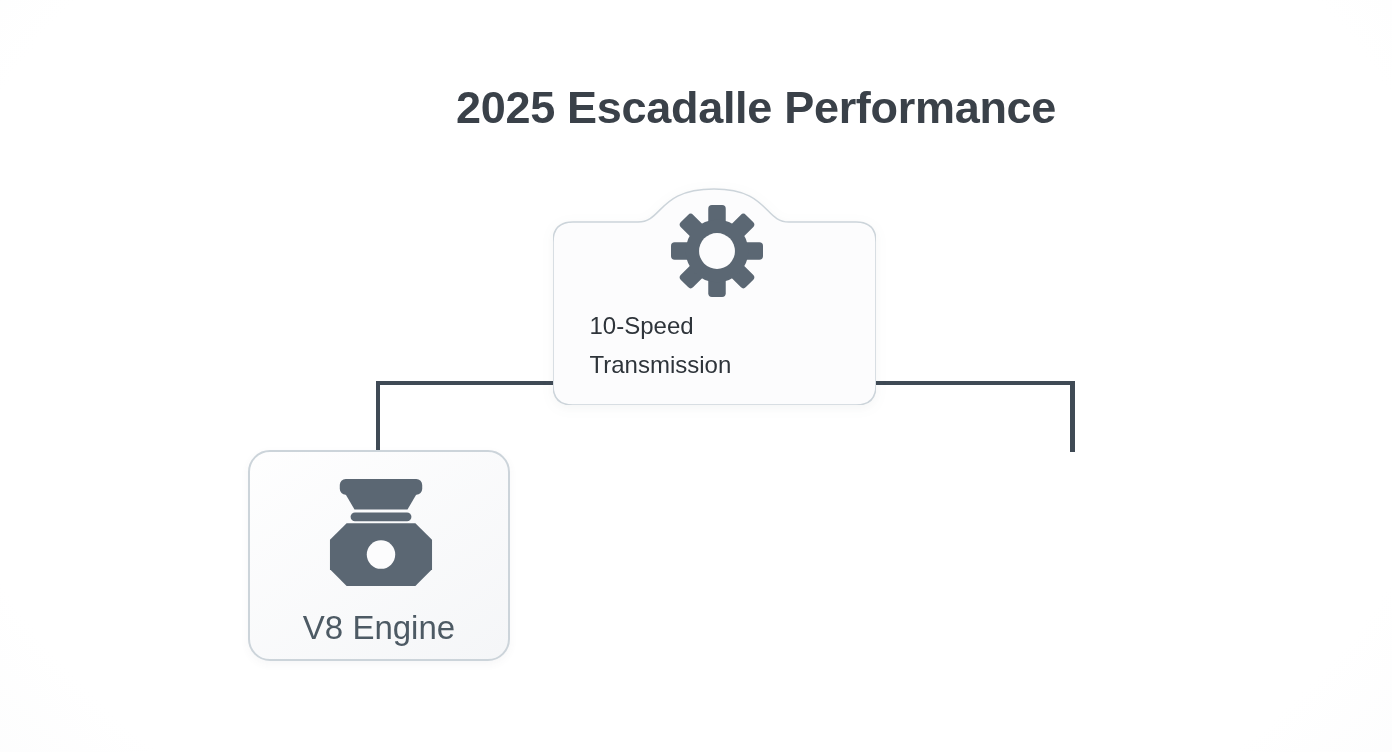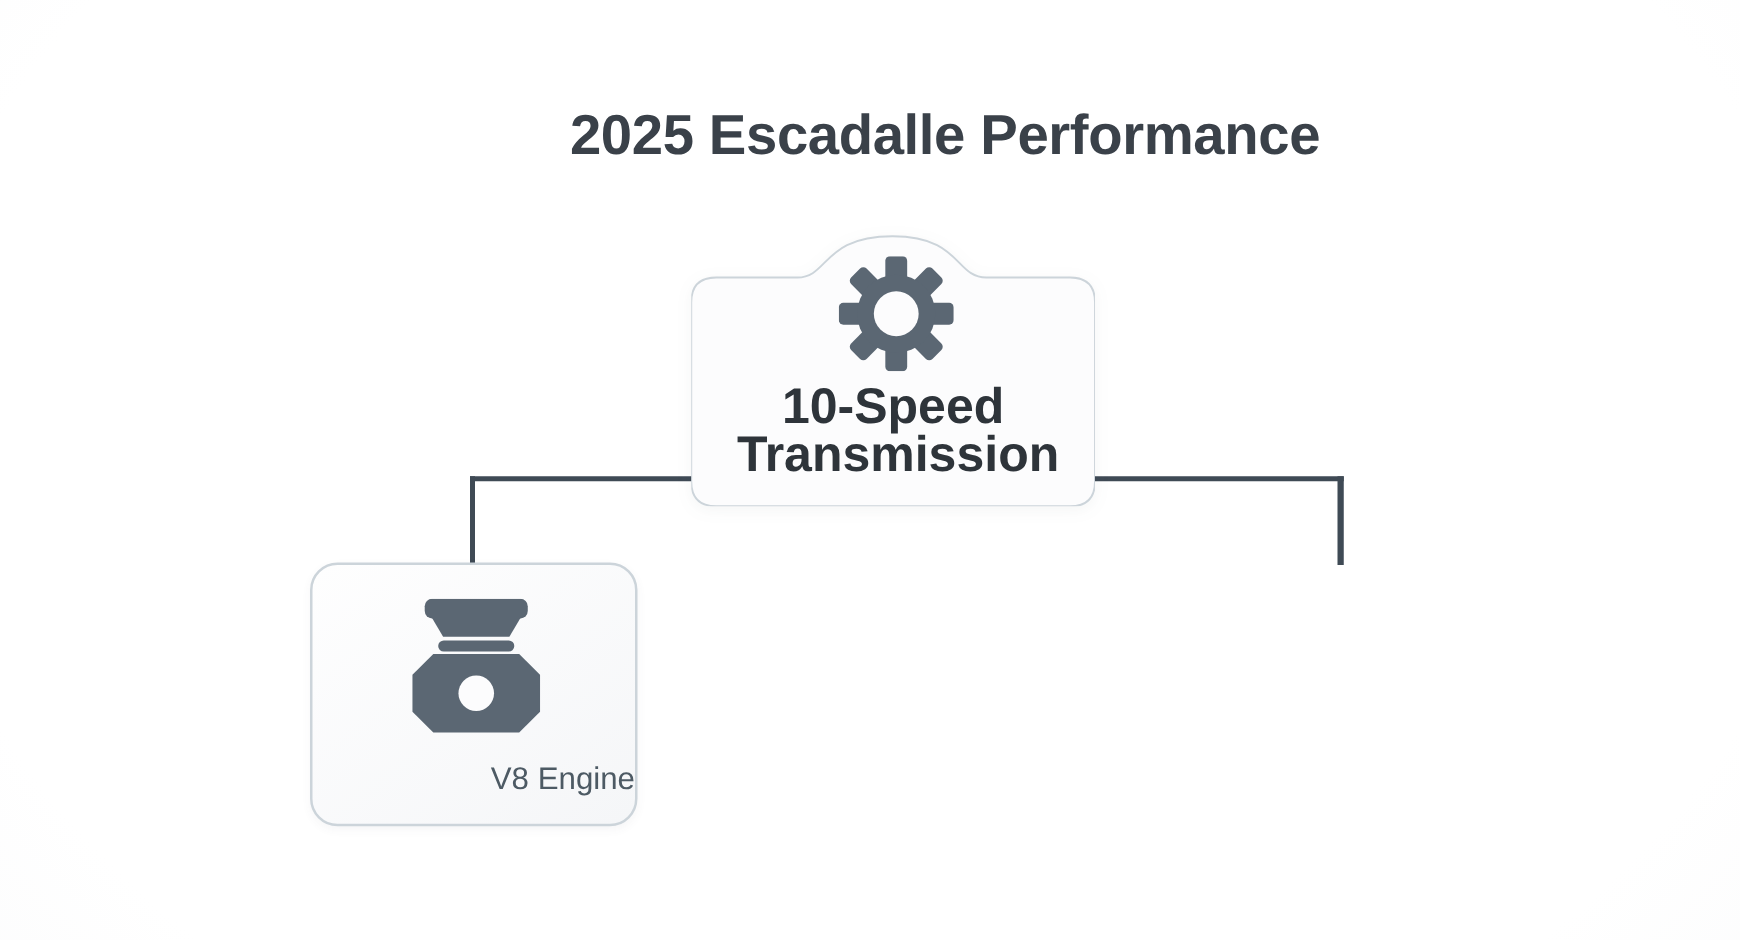--- a/index.html
+++ b/index.html
@@ -35,39 +35,39 @@
   .conn.rv { left: 1070px; top: 381px; width: 5px; height: 71px; }
 
   
   .root-node { position: absolute; left: 553px; top: 185px; width: 323px; height: 220px; z-index: 2; }
   .root-shape { position: absolute; left: 0; top: 0; width: 323px; height: 220px;
     filter: drop-shadow(0 3px 6px rgba(70,80,90,0.06)); }
   .root-shape path { fill: var(--node-bg); stroke: var(--node-border); stroke-width: 1.5; }
   .gear { position: absolute; left: 118px; top: 20px; width: 92px; height: 92px; color: var(--icon); }
   .root-label {
     position: absolute; top: 121px; left: 50%; transform: translateX(-50%);
-    width: 250px; text-align: center;
-    font-size: 40px; line-height: 39px; font-weight: 700; color: var(--root-label-text);
+    width: 250px; 
+    font-size: 24px; line-height: 39px; font-weight: 400; color: var(--root-label-text);
   }
 
   
   .child-node {
     position: absolute; z-index: 2;
     border: 2px solid var(--node-border); border-radius: 22px;
     background-color: var(--node-bg);
     background-image: linear-gradient(145deg, rgba(255,255,255,0.7), rgba(228,232,236,0.30));
     box-shadow: 0 3px 8px rgba(70,80,90,0.05);
   }
   .child-node.v8 { left: 248px; top: 450px; width: 262px; height: 211px; }
   .child-node.diesel { left: 930px; top: 450px; width: 273px; height: 212px; }
   .engine { position: absolute; left: 78px; top: 27px; width: 106px; height: 108px; color: var(--icon); }
   .pump   { position: absolute; left: 83px; top: 26px; width: 104px; height: 108px; color: var(--icon); }
   .child-label {
-    position: absolute; left: 0; right: 0; top: 157px; text-align: right;
-    font-size: 25px; font-weight: 500; color: var(--child-label-text); white-space: nowrap;
+    position: absolute; left: 0; right: 0; top: 157px; text-align: center;
+    font-size: 33px; font-weight: 500; color: var(--child-label-text); white-space: nowrap;
   }
 </style>
 </head>
 <body>
 
 <div class="stage">
 
   <h1 class="title">2025 Escadalle Performance</h1>
 
   <div class="conn lh"></div>

